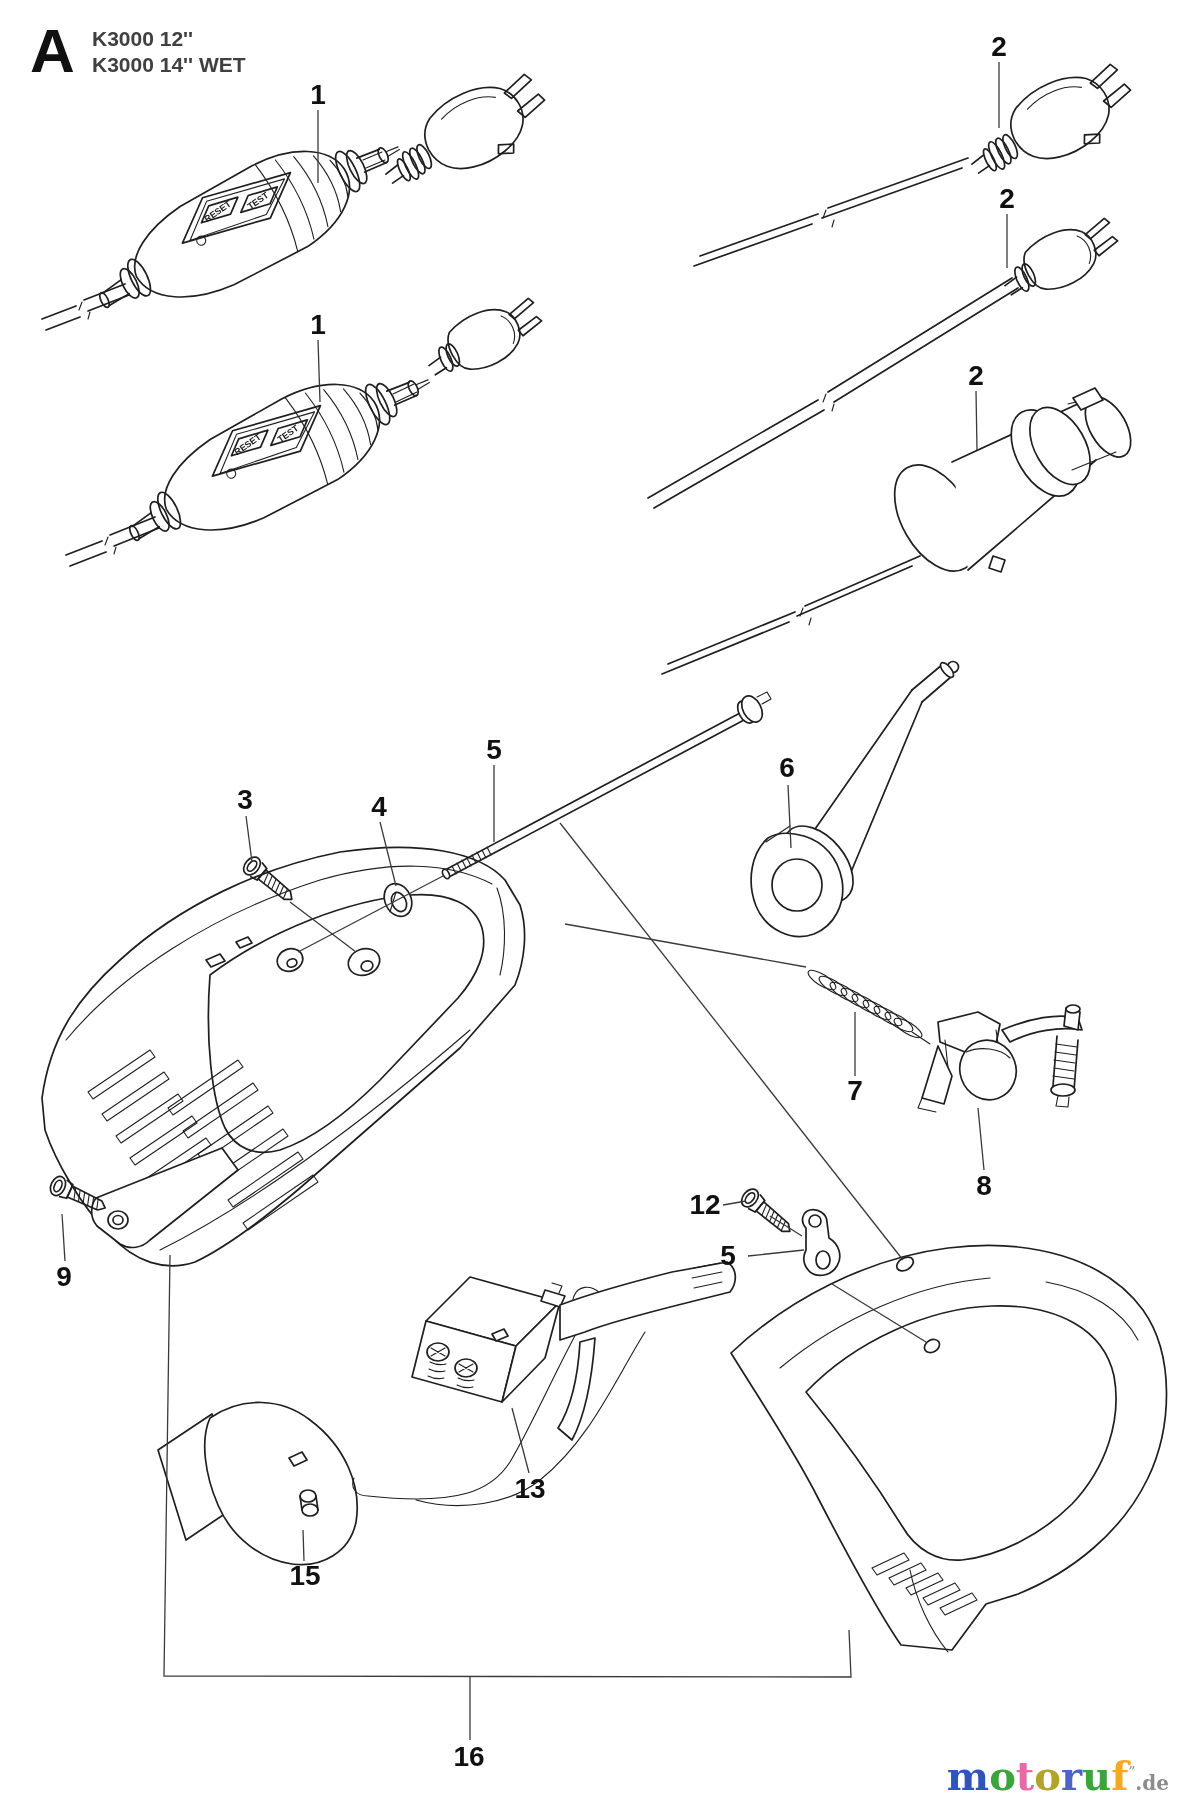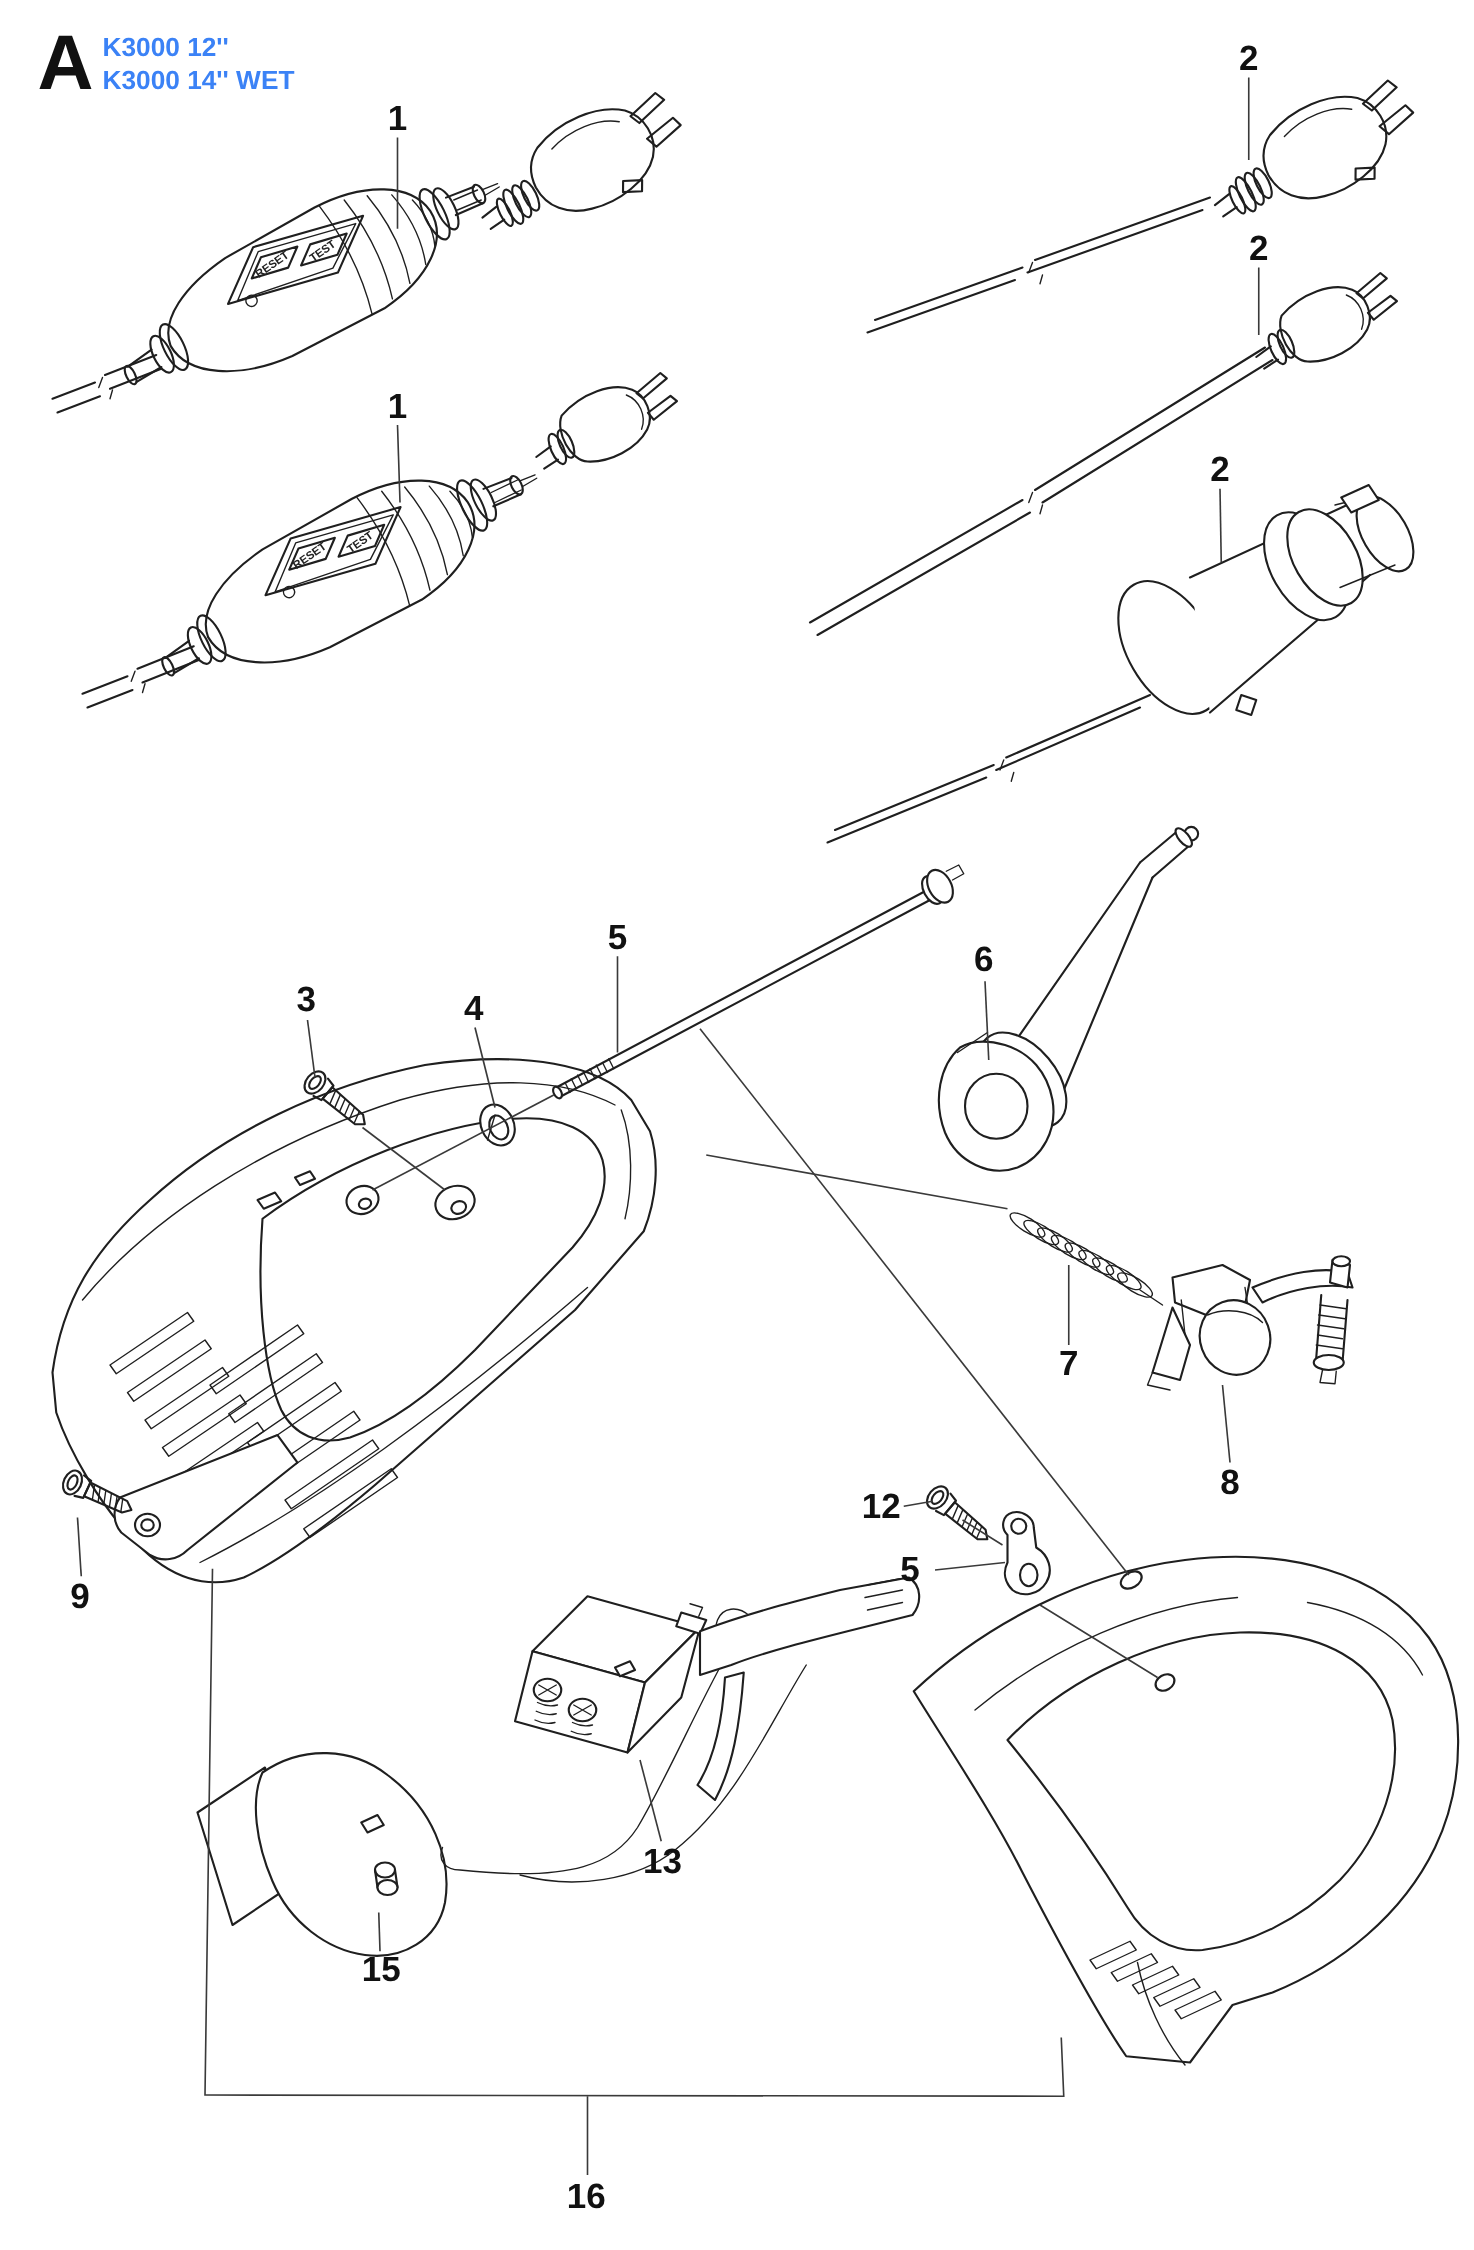--- a/index.html
+++ b/index.html
@@ -6,21 +6,21 @@
   #stage{position:relative;width:1179px;height:1800px;background:#ffffff;overflow:hidden;
          font-family:"Liberation Sans",sans-serif;}
   svg{position:absolute;left:0;top:0;}
   .art{stroke:#1f1f1f;fill:none;stroke-width:1.7;stroke-linecap:round;stroke-linejoin:round;}
   .art .fw{fill:#ffffff;}
   .thin{stroke-width:1.1;}
   .leader{stroke:#3a3a3a;stroke-width:1.3;fill:none;}
   .label{position:absolute;transform:translate(-50%,-50%);font-weight:bold;font-size:28px;color:#111;
          letter-spacing:0;line-height:1;}
   .section-letter{position:absolute;left:30px;top:20px;font-size:62px;font-weight:bold;color:#111;line-height:1;}
-  .model-lines{position:absolute;left:82px;top:26px;font-size:21px;font-weight:bold;color:#3b82f6;line-height:1.22;}
+  .model-lines{position:absolute;left:92px;top:26px;font-size:21px;font-weight:bold;color:#404040;line-height:1.22;}
   .logo{position:absolute;right:10px;bottom:4px;font-family:"DejaVu Serif",serif;font-weight:bold;
         font-size:40px;line-height:1;white-space:nowrap;}
   .logo .suffix{font-size:20px;color:#8c8c8c;font-weight:bold;}
   .logo .tm{font-size:12px;color:#9a9a9a;vertical-align:super;}
   .gfci-text{font-family:"Liberation Sans",sans-serif;font-size:9px;font-weight:bold;fill:#222;stroke:none;}
 </style>
 </head>
 <body>
 
 <div id="stage">
@@ -328,14 +328,17 @@
 <div class="label" style="left:787px;top:768px">6</div>
 <div class="label" style="left:855px;top:1091px">7</div>
 <div class="label" style="left:984px;top:1186px">8</div>
 <div class="label" style="left:64px;top:1277px">9</div>
 <div class="label" style="left:705px;top:1205px">12</div>
 <div class="label" style="left:728px;top:1256px">5</div>
 <div class="label" style="left:305px;top:1576px">15</div>
 <div class="label" style="left:530px;top:1489px">13</div>
 <div class="label" style="left:469px;top:1757px">16</div>
 
-
+<div class="logo">
+  <span style="color:#2f55bd">m</span><span style="color:#3ba43b">o</span><span style="color:#e868a8">t</span><span style="color:#b1a32b">o</span><span style="color:#4f63c6">r</span><span style="color:#3ba43b">u</span><span style="color:#f5a91f">f</span><span class="tm">”</span><span class="suffix">.de</span>
 </div>
 
+</div>
+
 </body></html>

